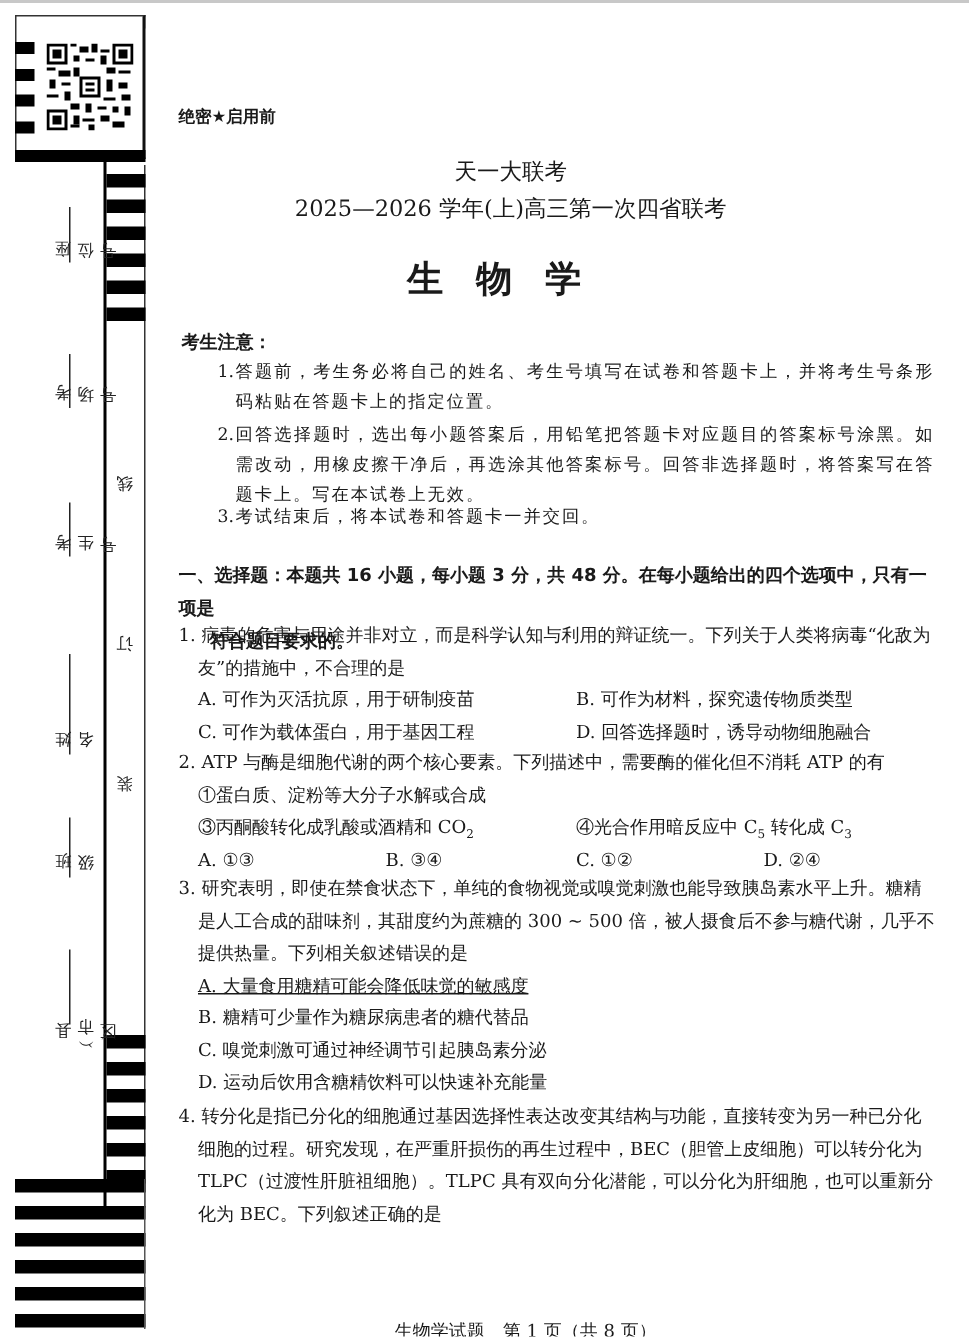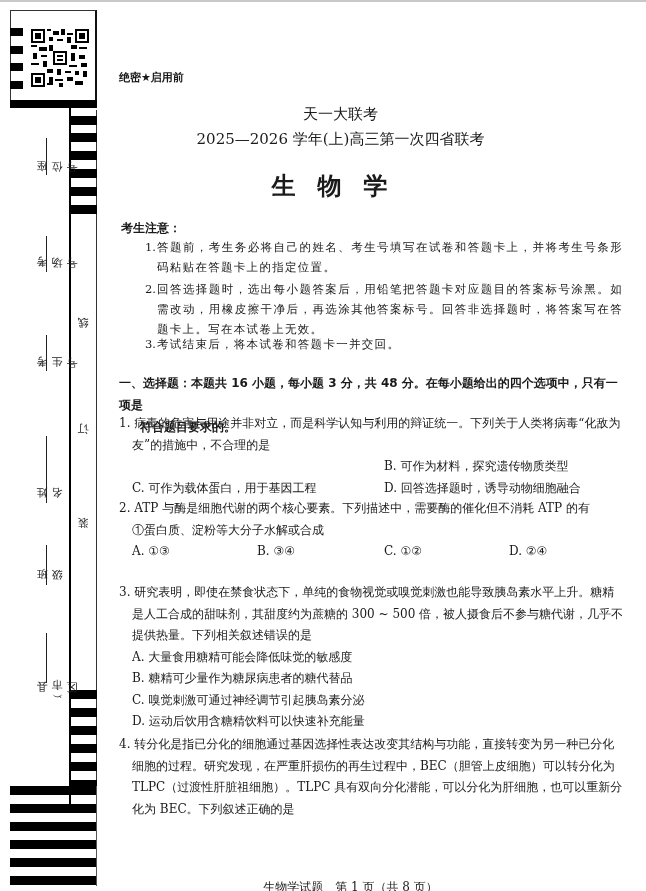--- a/index.html
+++ b/index.html
@@ -171,45 +171,50 @@
 </div>
 
 <div class="section">
   <span>一、选择题：本题共 16 小题，每小题 3 分，共 48 分。在每小题给出的四个选项中，只有一项是</span>
   <span class="indent">符合题目要求的。</span>
 </div>
 
 <div class="q" style="top:413px;">
   <span class="stem">1. 病毒的危害与用途并非对立，而是科学认知与利用的辩证统一。下列关于人类将病毒“化敌为友”的措施中，不合理的是</span>
   <div class="opts">
+    <span class="opt" style="left:13px;">A. 可作为灭活抗原，用于研制疫苗</span>
     <span class="opt" style="left:265px;">B. 可作为材料，探究遗传物质类型</span>
   </div>
   <div class="opts">
     <span class="opt" style="left:13px;">C. 可作为载体蛋白，用于基因工程</span>
     <span class="opt" style="left:265px;">D. 回答选择题时，诱导动物细胞融合</span>
   </div>
 </div>
 
 <div class="q" style="top:498px;">
   <span class="stem">2. ATP 与酶是细胞代谢的两个核心要素。下列描述中，需要酶的催化但不消耗 ATP 的有</span>
   <div class="opts">
     <span class="opt" style="left:13px;text-align:center;">①蛋白质、淀粉等大分子水解或合成</span>
+  </div>
+  <div class="opts">
+    <span class="opt" style="left:13px;"><span>③丙酮酸转化成乳酸或酒精和 CO</span><span class="sub">2</span></span>
+    <span class="opt" style="left:265px;"><span>④光合作用暗反应中 C</span><span class="sub">5</span><span> 转化成 C</span><span class="sub">3</span></span>
   </div>
   <div class="opts">
     <span class="opt" style="left:13px;">A. ①③</span>
     <span class="opt" style="left:138px;">B. ③④</span>
     <span class="opt" style="left:265px;">C. ①②</span>
     <span class="opt" style="left:390px;">D. ②④</span>
   </div>
 </div>
 
 <div class="q" style="top:582px;">
   <span class="stem">3. 研究表明，即使在禁食状态下，单纯的食物视觉或嗅觉刺激也能导致胰岛素水平上升。糖精是人工合成的甜味剂，其甜度约为蔗糖的 300 ~ 500 倍，被人摄食后不参与糖代谢，几乎不提供热量。下列相关叙述错误的是</span>
   <div class="opts">
-    <span class="opt" style="left:13px;">A. 大量食用糖精可能会降低味觉的敏感度</span>
+    <span class="opt" style="left:13px;text-decoration:underline;">A. 大量食用糖精可能会降低味觉的敏感度</span>
   </div>
   <div class="opts">
     <span class="opt" style="left:13px;">B. 糖精可少量作为糖尿病患者的糖代替品</span>
   </div>
   <div class="opts">
     <span class="opt" style="left:13px;text-align:right;">C. 嗅觉刺激可通过神经调节引起胰岛素分泌</span>
   </div>
   <div class="opts">
     <span class="opt" style="left:13px;">D. 运动后饮用含糖精饮料可以快速补充能量</span>
   </div>

